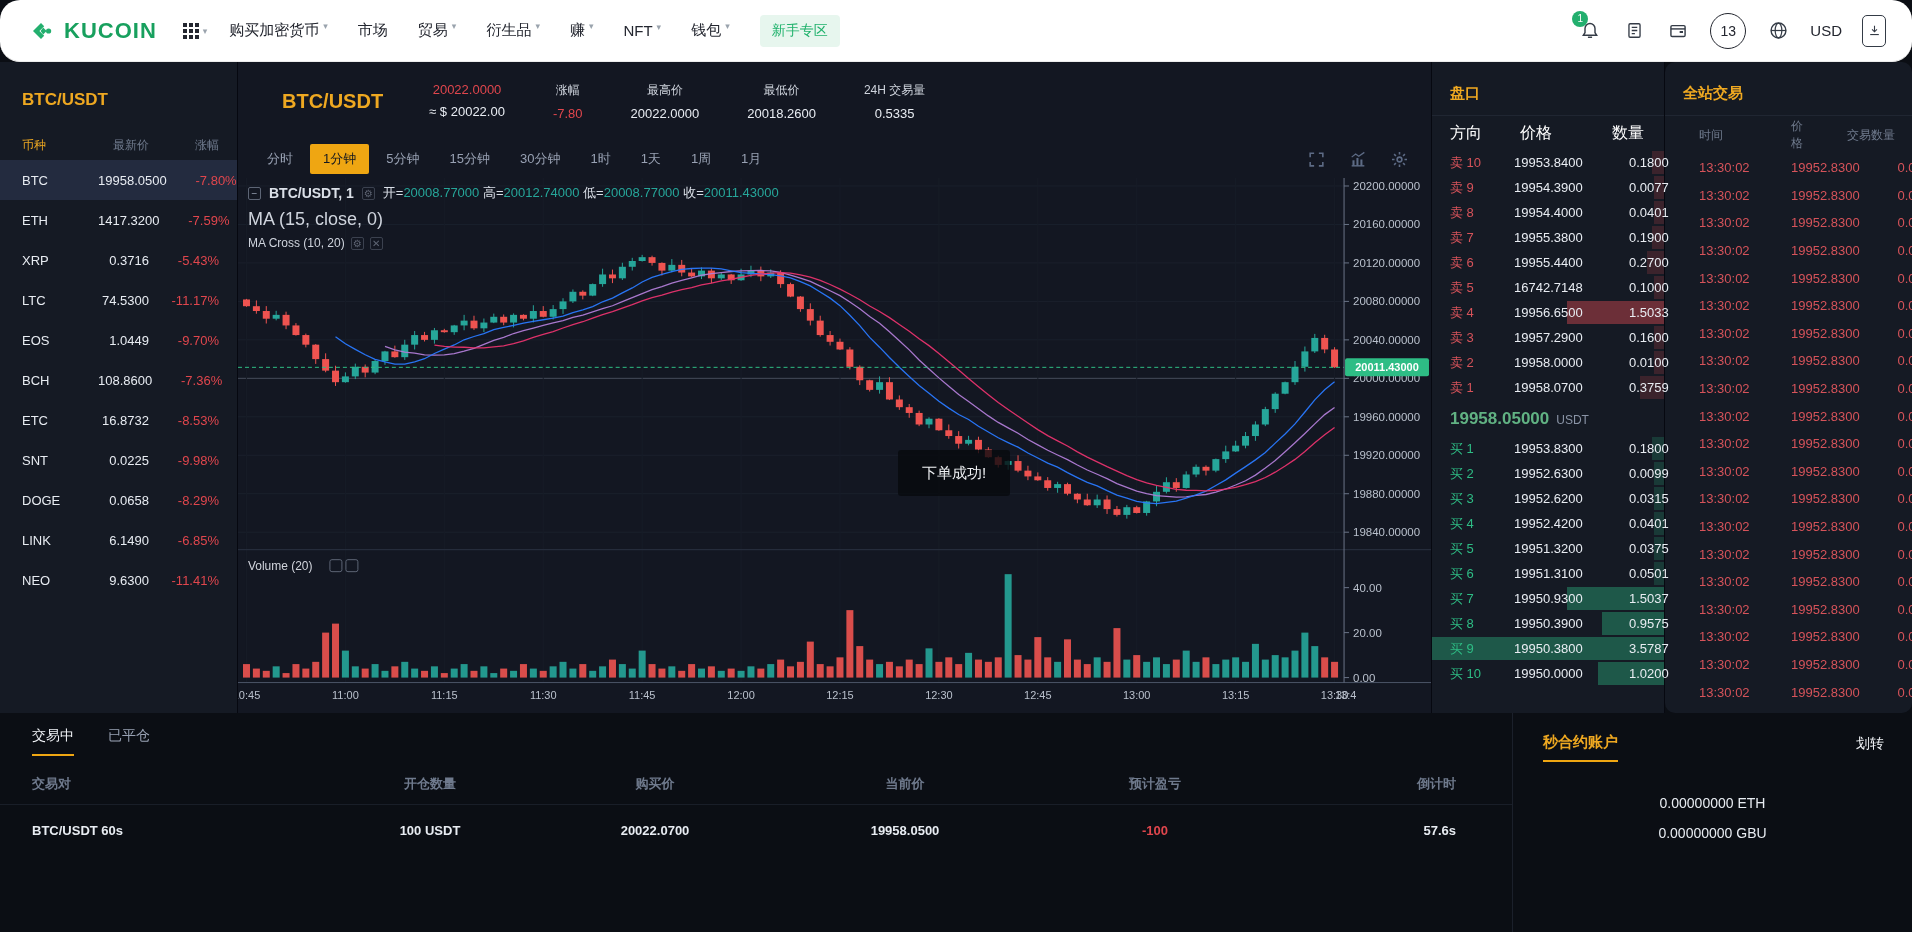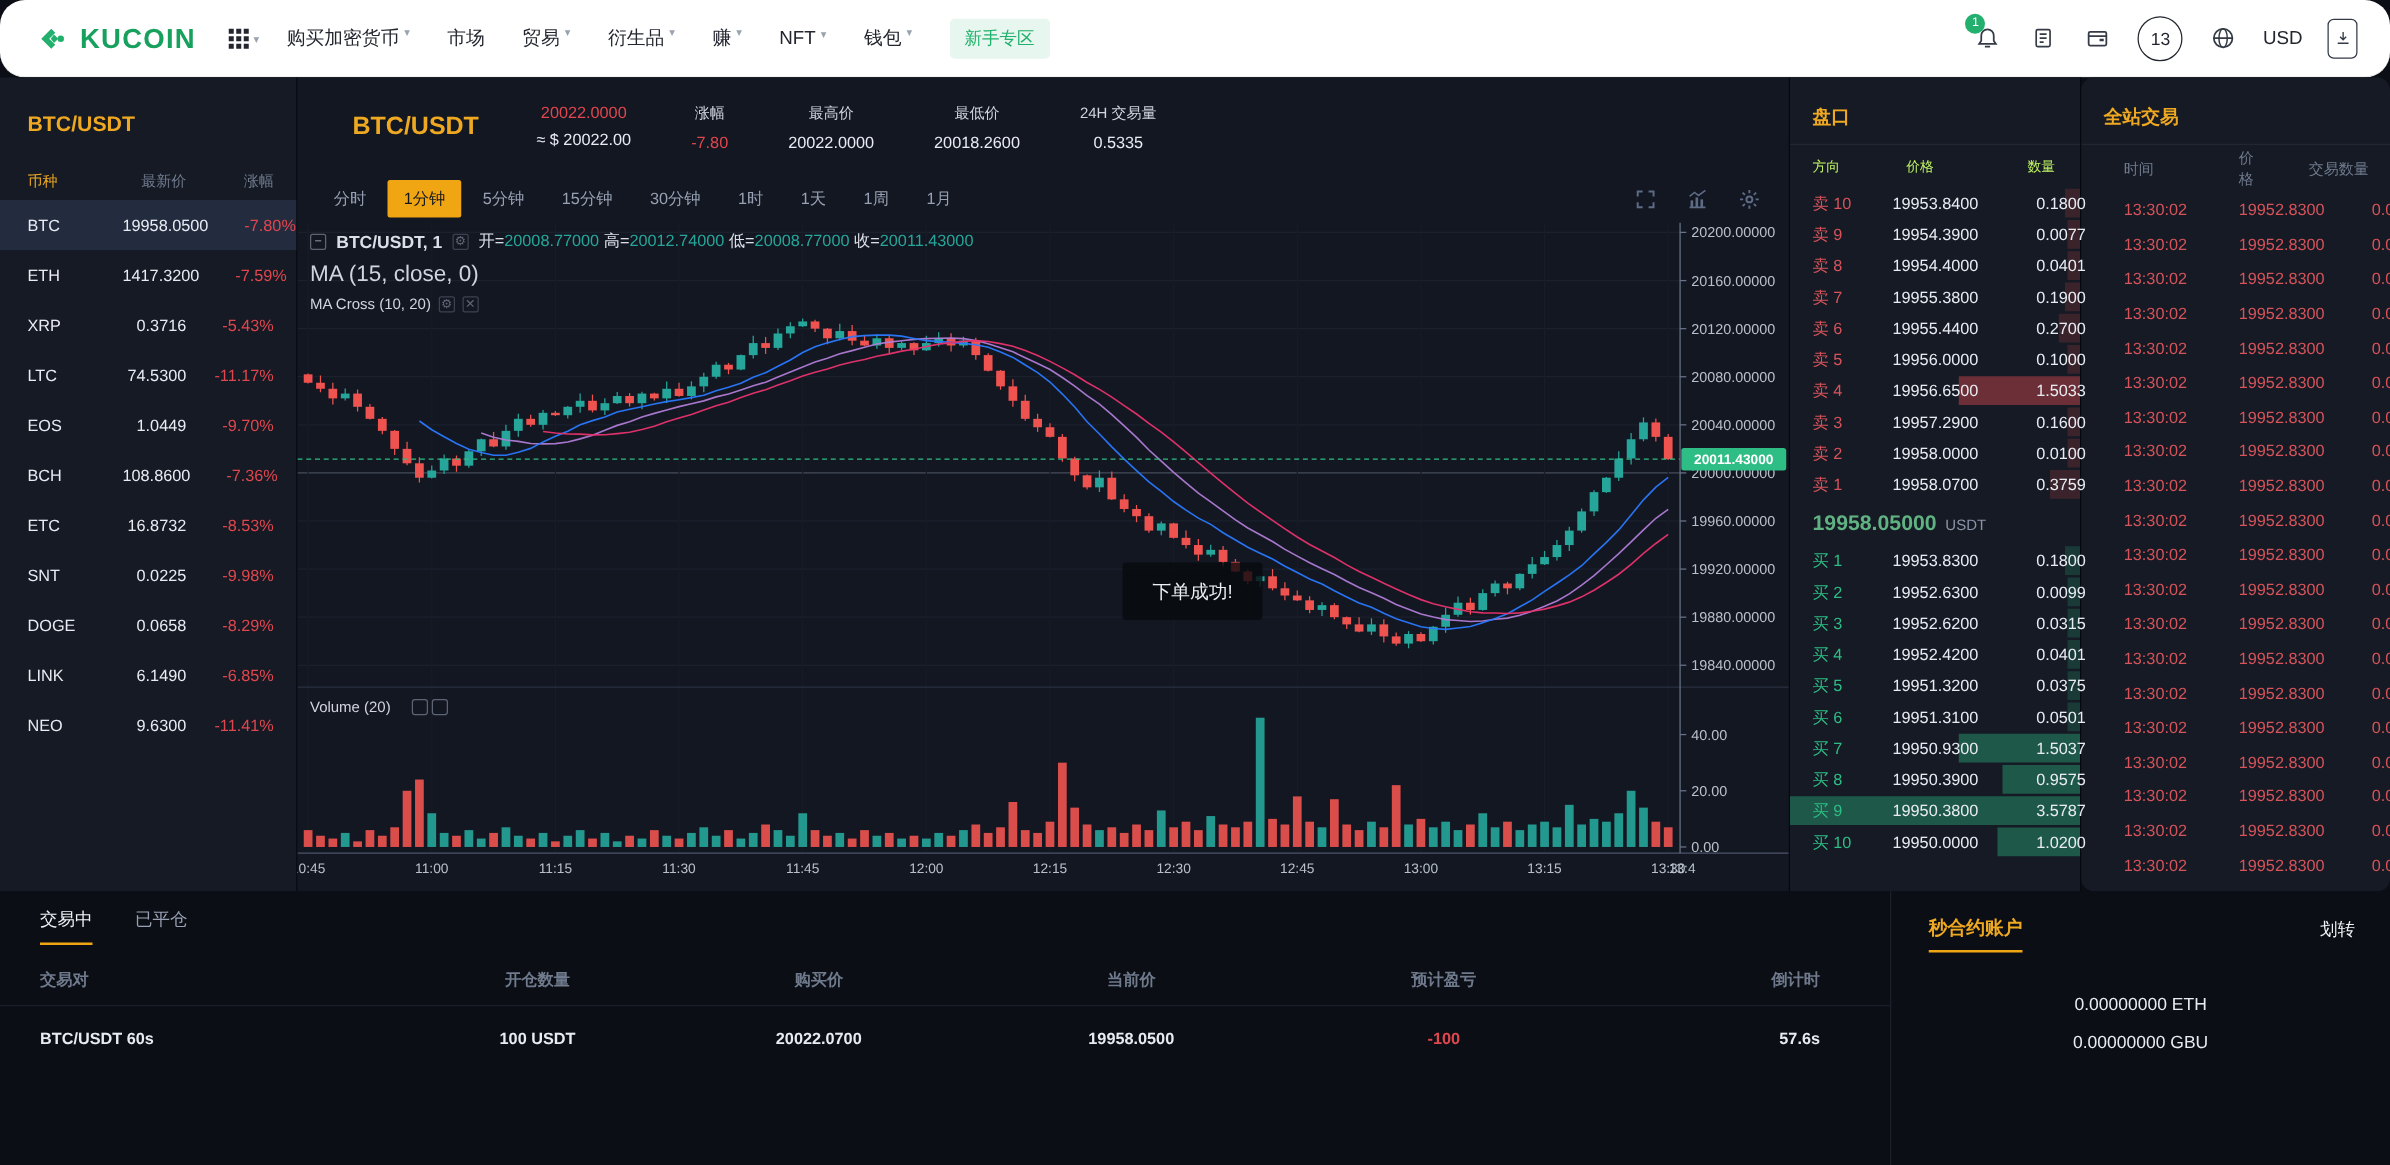--- a/index.html
+++ b/index.html
@@ -55,21 +55,21 @@
   .mini-box.dim { opacity:.55; }
   .lg-pair { font-weight:bold; font-size:14px; }
   .lg-val { color:#26a69a; }
   .lg-k { color:#dbe0e8; }
   .lg2 { margin-top:7px; font-size:18px; color:#cfd4dd; }
   .lg3 { margin-top:6px; font-size:12px; color:#cfd4dd; display:flex; gap:6px; align-items:center; }
   .toast { position:absolute; left:660px; top:272px; width:112px; height:46px; background:rgba(8,10,14,.8); border-radius:3px; color:#eef0f3; font-size:15px; display:flex; align-items:center; justify-content:center; z-index:4; }
 
   .orderbook { width:233px; background:#151a24; border-right:1px solid #060810; }
   .panel-title { padding:22px 18px 12px; color:#eea821; font-size:15px; font-weight:bold; border-bottom:1px solid #202632; }
-  .ob-head { display:grid; grid-template-columns:64px 1fr 86px; padding:0 20px 0 18px; height:34px; align-items:center; color:#bef264; font-size:11px; }
+  .ob-head { display:grid; grid-template-columns:64px 1fr 86px; padding:0 20px 0 18px; height:34px; align-items:center; color:#ffffff; font-size:16px; }
   .ob-head span:nth-child(2){ text-align:center; }
   .ob-head span:nth-child(3){ text-align:right; }
   .ob-row { position:relative; display:grid; grid-template-columns:64px 1fr 86px; padding:0 20px 0 18px; height:25px; align-items:center; font-size:13px; }
   .ob-row .bar { position:absolute; right:0; top:1px; bottom:1px; min-width:10px; z-index:0; }
   .ob-row span { position:relative; z-index:1; }
   .ob-dir.sell { color:#d6535a; }
   .ob-dir.buy { color:#2ebd85; }
   .ob-price { color:#e8ecf2; text-align:center; }
   .ob-amt { color:#e8ecf2; text-align:right; }
   .ob-mid { padding:9px 18px 7px; display:flex; align-items:baseline; gap:7px; }
@@ -779,21 +779,21 @@
         </div>
         <div class="ob-row">
           <div class="bar" style="width: 7.5%; background: rgba(214, 74, 82, 0.2);"></div>
           <span class="ob-dir sell">卖 6</span>
           <span class="ob-price">19955.4400</span>
           <span class="ob-amt">0.2700</span>
         </div>
         <div class="ob-row">
           <div class="bar" style="width: 2.8%; background: rgba(214, 74, 82, 0.2);"></div>
           <span class="ob-dir sell">卖 5</span>
-          <span class="ob-price">19956.0000</span>
+          <span class="ob-price">16742.7148</span>
           <span class="ob-amt">0.1000</span>
         </div>
         <div class="ob-row">
           <div class="bar" style="width: 42%; background: rgba(214, 74, 82, 0.45);"></div>
           <span class="ob-dir sell">卖 4</span>
           <span class="ob-price">19956.6500</span>
           <span class="ob-amt">1.5033</span>
         </div>
         <div class="ob-row">
           <div class="bar" style="width: 4.5%; background: rgba(214, 74, 82, 0.2);"></div>

